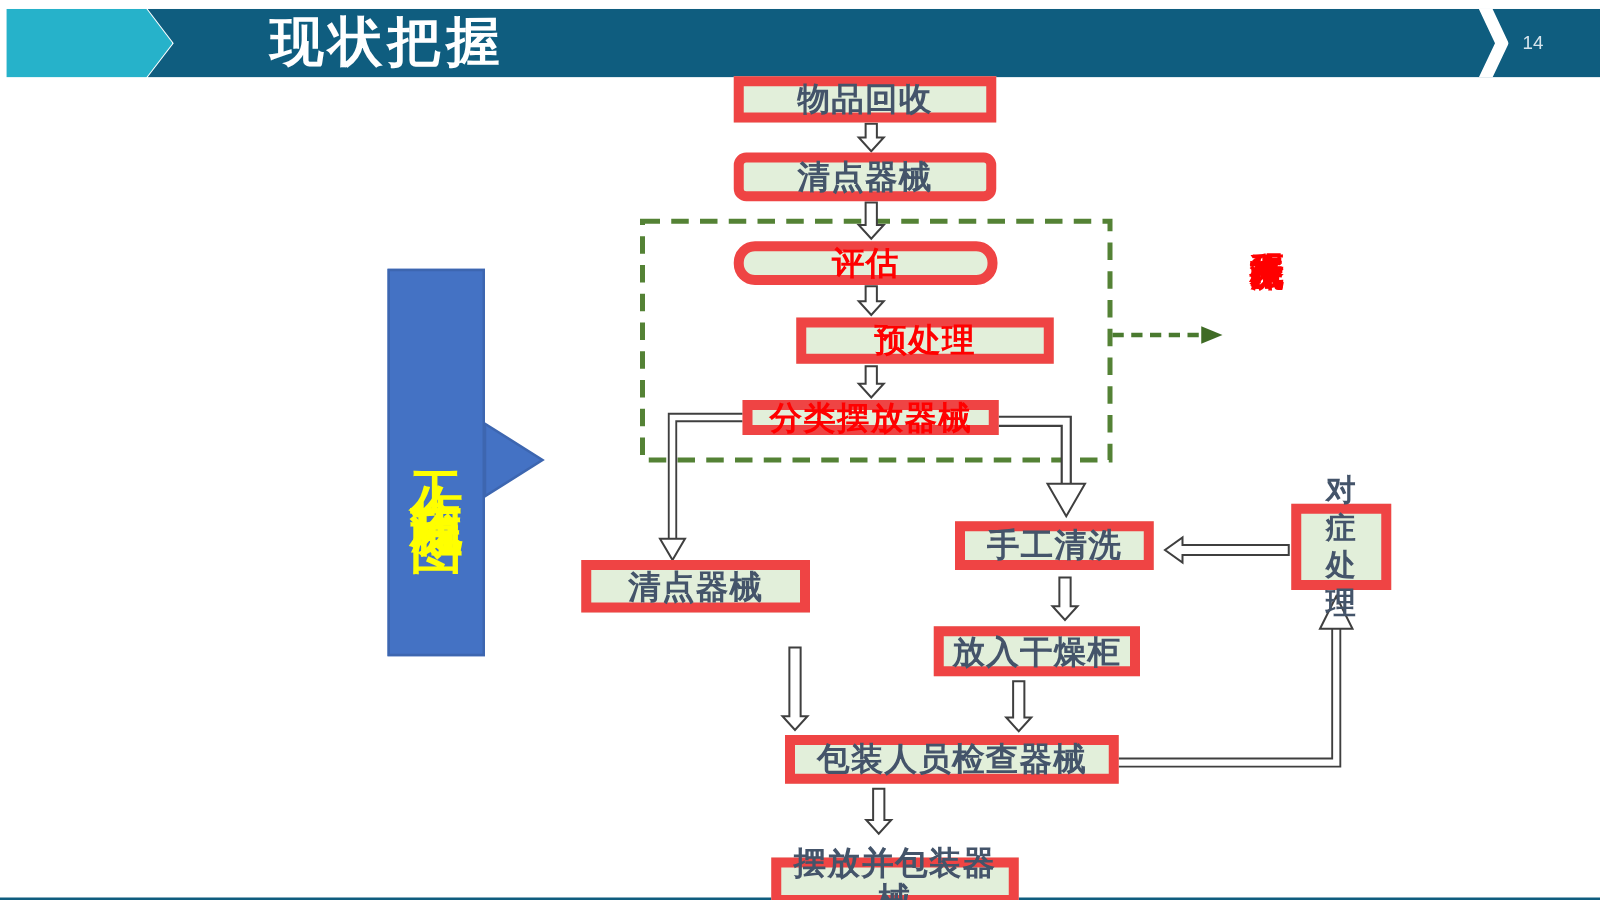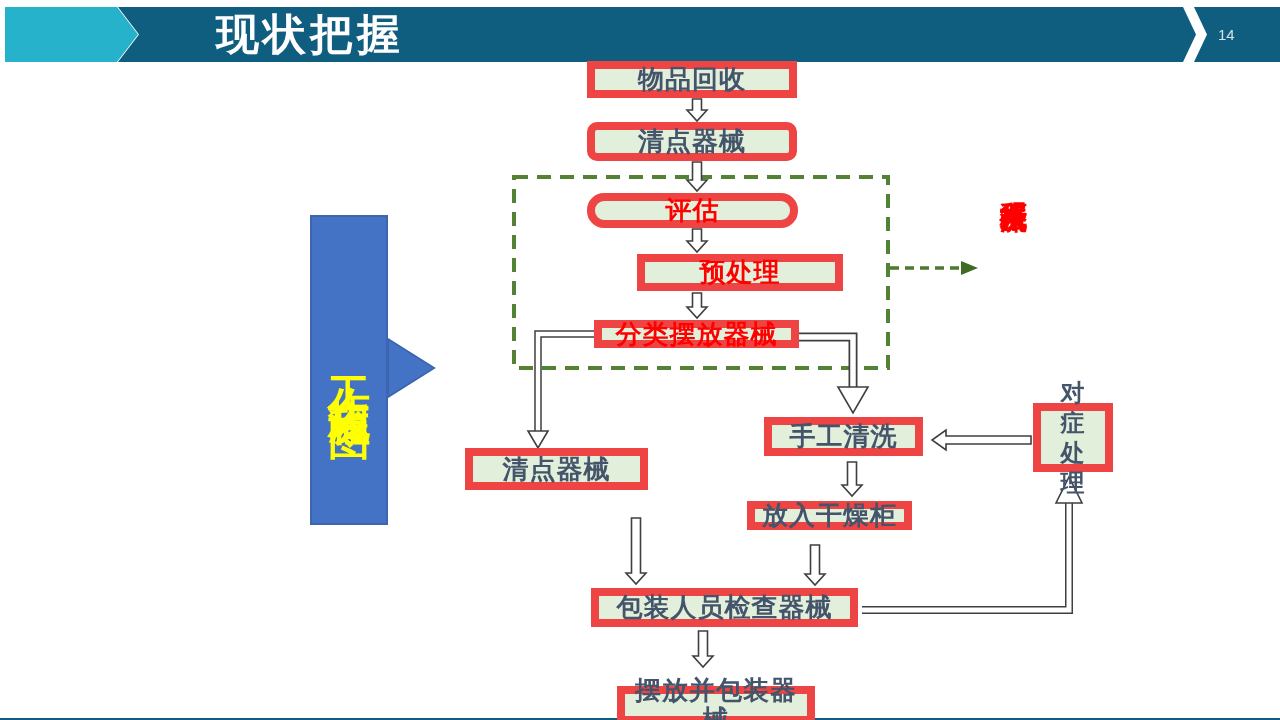--- a/index.html
+++ b/index.html
@@ -125,22 +125,22 @@
 </svg>
 
 <div class="fbox" style="left:587px; top:61px; width:210px; height:37px;">物品回收</div>
 <div class="fbox" style="left:587px; top:122px; width:210px; height:39px;border-radius:10px;">清点器械</div>
 <div class="fbox red" style="left:587px; top:193px; width:211px; height:35px;border-radius:17px;">评估</div>
 <div class="fbox red" style="left:592px; top:254px; width:206px; height:37px;margin-left:45px;">预处理</div>
 <div class="fbox red" style="left:594px; top:320px; width:205px; height:28px;">分类摆放器械</div>
 <div class="fbox" style="left:465px; top:448px; width:183px; height:42px;">清点器械</div>
 <div class="fbox" style="left:764px; top:417px; width:159px; height:39px;">手工清洗</div>
 <div class="fbox twoline" style="left:1033px; top:403px; width:80px; height:69px;">对症处理</div>
-<div class="fbox" style="left:747px; top:501px; width:165px; height:29px;">放入干燥柜</div>
-<div class="fbox" style="left:591px; top:588px; width:267px; height:39px;text-align:right;">包装人员检查器械</div>
+<div class="fbox" style="left:747px; top:501px; width:165px; height:40px;">放入干燥柜</div>
+<div class="fbox" style="left:628px; top:588px; width:267px; height:39px;text-align:right;">包装人员检查器械</div>
 <div class="fbox" style="left:617px; top:686px; width:198px; height:38px;">摆放并包装器械</div>
 
 <div class="side-label">
   <span>工作流程图</span>
 </div>
 
 <div class="annotation">
   <span>未严格执行流程</span>
 </div>
 

